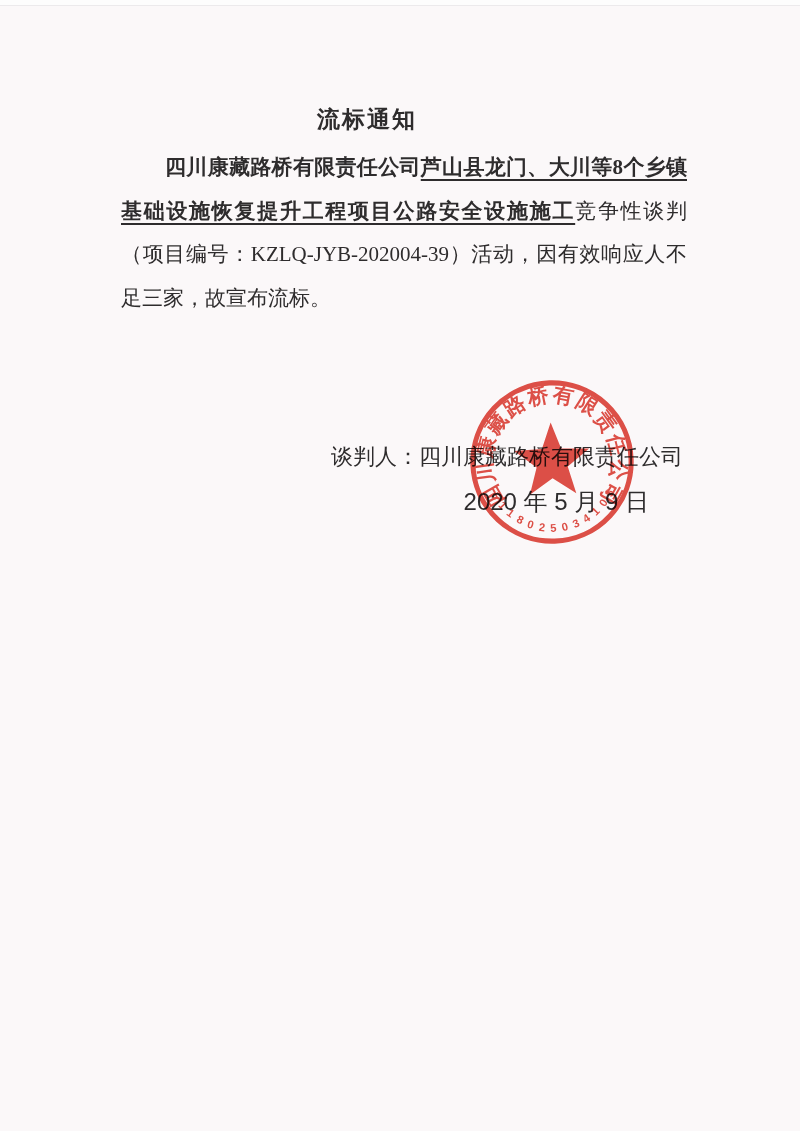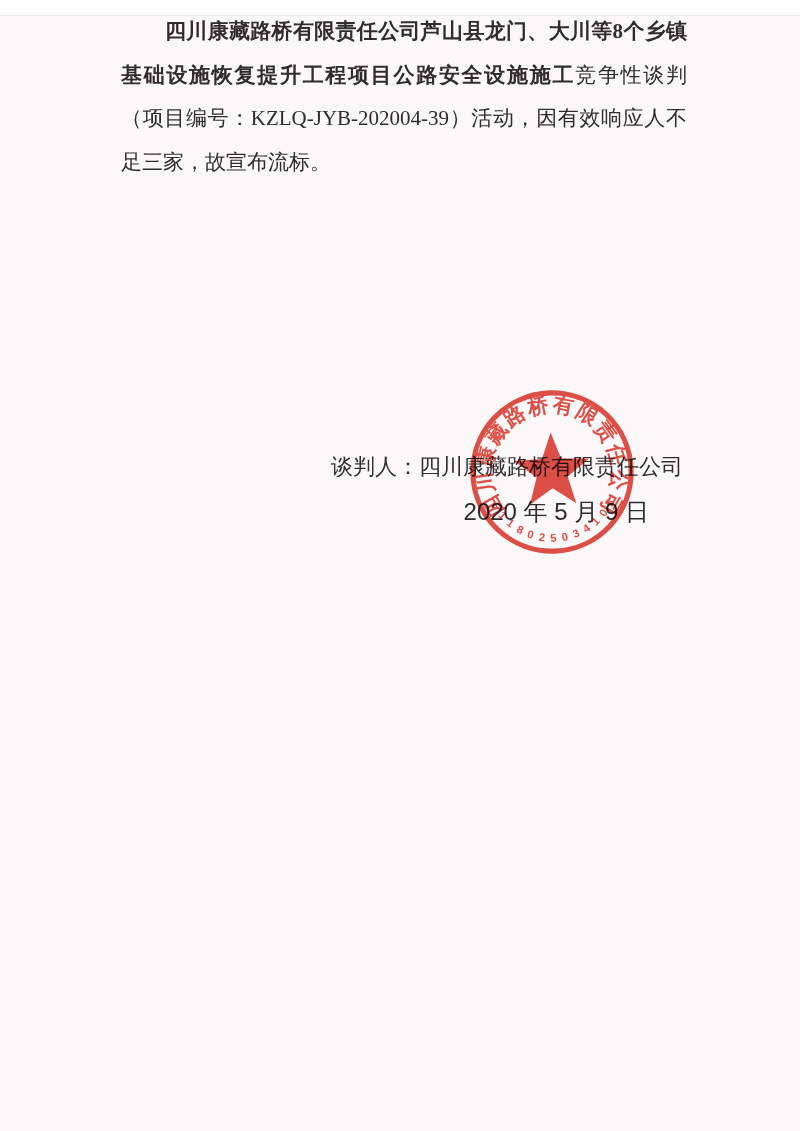--- a/index.html
+++ b/index.html
@@ -40,20 +40,21 @@
   .body-para{
     margin:10px 113px 0 121px;
     font-size:21px;
     line-height:43.5px;
     text-align:justify;
     text-justify:inter-ideograph;
     text-indent:44px;
   }
   .bold{font-weight:bold;}
   .underline{
+    text-decoration:underline;
     text-underline-offset:5px;
     text-decoration-thickness:1.5px;
   }
   .sig-row{
     position:absolute;
     top:443px;right:117px;
     font-size:22px;
     line-height:28px;
     white-space:nowrap;
   }
@@ -96,20 +97,21 @@
     letter-spacing:7px;
   }
 </style>
 </head>
 <body>
 
 <div class="page">
 
   <div class="scan-edge"></div>
 
+  <h1 class="title">流标通知</h1>
 
 
   <p class="body-para"><span class="bold">四川康藏路桥有限责任公司</span><span class="bold underline">芦山县龙门、大川等8个乡镇基础设施恢复提升工程项目公路安全设施施工</span><span>竞争性谈判（项目编号：KZLQ-JYB-202004-39）活动，因有效响应人不足三家，故宣布流标。</span></p>
 
   <div class="sig-row"><span>谈判人：</span><span>四川康藏路桥有限责任公司</span></div>
 
   <div class="date-row">2020 年 5 月 9 日</div>
 
   <svg class="seal" viewBox="0 0 200 200" xmlns="http://www.w3.org/2000/svg">
     <defs>

